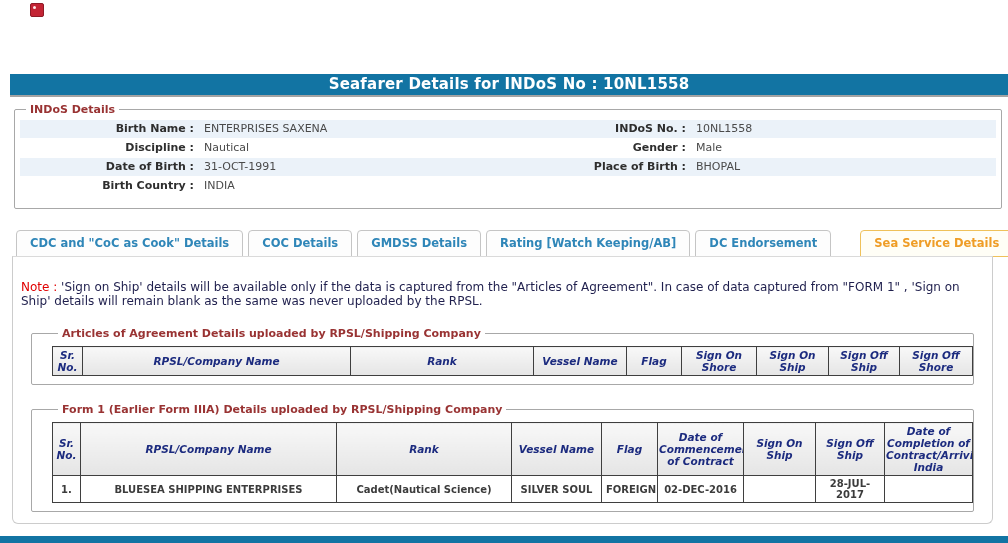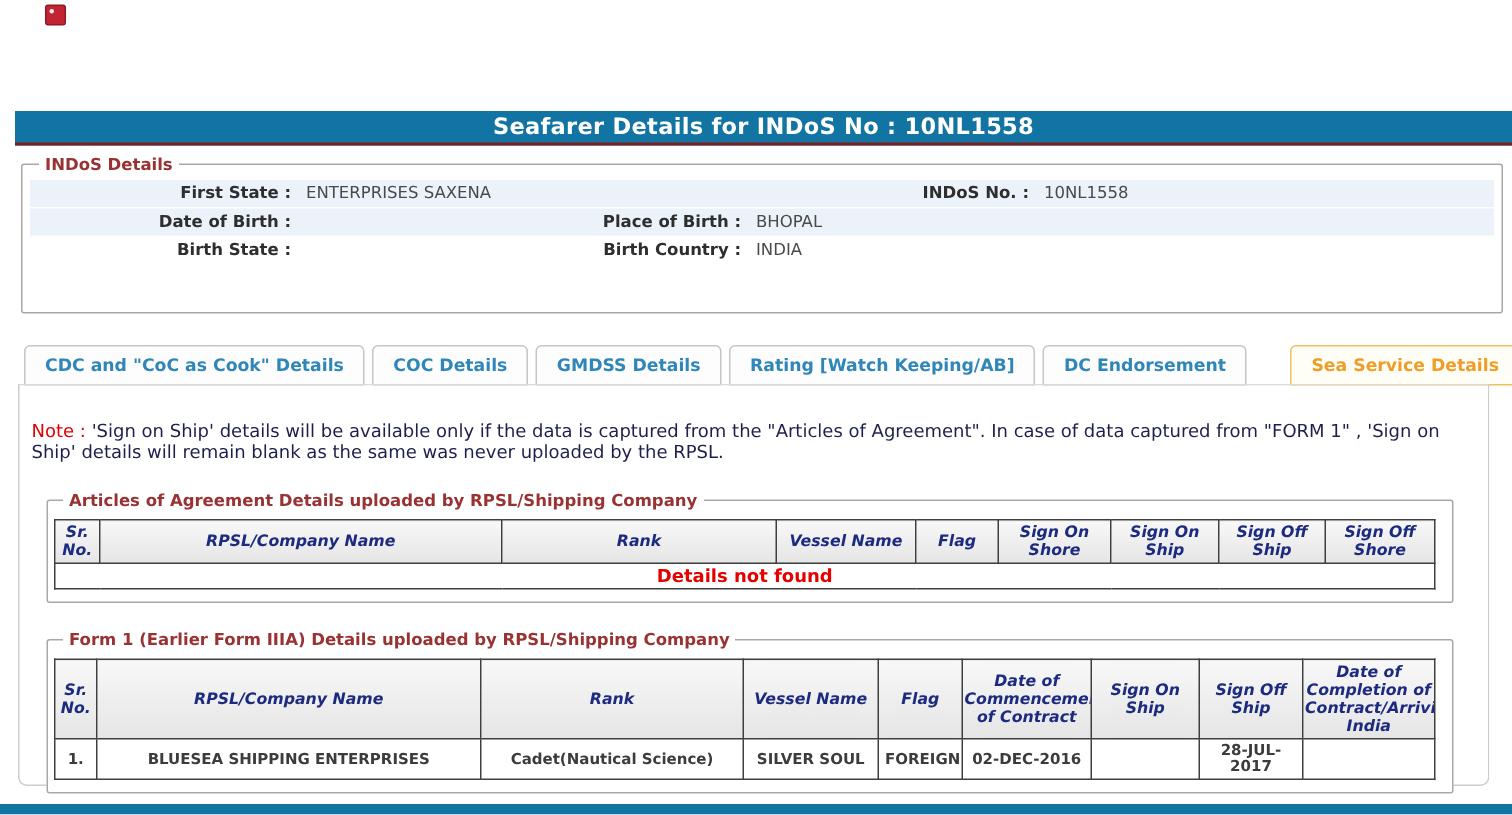--- a/index.html
+++ b/index.html
@@ -7,21 +7,21 @@
     width:1008px;height:543px;position:relative;overflow:hidden;background:#ffffff;
     font-family:"DejaVu Sans","Liberation Sans",sans-serif;
   }
   
   .broken-img{position:absolute;left:30px;top:3px;width:12px;height:12px;
     background:#c32434;border:1px solid #8e1a26;border-radius:2px;}
   .broken-img .dot{position:absolute;left:2px;top:2px;width:3px;height:3px;background:#ffe9ea;border-radius:50%;}
 
   
   .titlebar{position:absolute;left:10px;top:74px;right:0;height:21px;background:#1274a3;
-    border-bottom:2px solid #7f1d1d;color:#ffffff;font-weight:bold;font-size:15px;
+    border-bottom:2px solid #a3a3a3;color:#ffffff;font-weight:bold;font-size:15px;
     text-align:center;line-height:21px;letter-spacing:.2px;}
 
   
   fieldset{border:1px solid #a8a8a8;border-radius:2px;background:#fff;}
   legend{color:#993333;font-weight:bold;font-size:11px;padding:0 4px;margin-left:6px;}
 
   .indos-fs{position:absolute;left:12px;top:103px;width:976px;height:84px;padding:4px 5px 16px 5px;}
   .irow{display:grid;grid-template-columns:178px 300px 192px 1fr;height:18px;line-height:18px;
     font-size:11px;margin-bottom:1px;}
   .irow.alt{background:#ebf2f9;}
@@ -34,21 +34,21 @@
     border-radius:4px 4px 0 0;background:#fdfdfd;color:#2f86b8;font-weight:bold;
     font-size:11.5px;white-space:nowrap;cursor:pointer;}
   .tab.active{color:#ef9d26;border-color:#efc15a;background:#fffef6;margin-left:24px;}
 
   
   .panel{position:absolute;left:12px;top:256px;width:981px;height:268px;
     border:1px solid #cccccc;border-top-color:#dadada;border-radius:0 0 6px 6px;box-sizing:border-box;}
   .note{margin:23px 8px 0 8px;font-size:12px;font-weight:normal;color:#1f1f4d;line-height:14px;}
   .note .note-label{color:#e00000;}
 
-  .tbl-fs{margin:19px 0 0 18px;width:938px;box-sizing:border-box;padding:6px 0 8px 4px;}
+  .tbl-fs{margin:19px 0 0 18px;width:938px;box-sizing:border-box;padding:6px 0 8px 20px;}
   .tbl-fs.second{margin-top:18px;}
   table{border-collapse:collapse;width:920px;table-layout:fixed;}
   th,td{border:1px solid #3f3f3f;overflow:hidden;}
   th{background:linear-gradient(#f8f8f8,#e5e5e5);color:#1c2b7f;font-size:10.5px;font-weight:bold;
     text-align:center;line-height:12px;padding:2px 1px;font-style:italic;}
   .aoa th{height:20px;}
   td{font-size:10px;font-weight:bold;color:#3c3c3c;padding:2px 4px;height:15px;background:#fff;}
   td.c{text-align:center;}
   td.l{text-align:center;}
   .empty-msg td{color:#e50000;text-align:center;font-size:12px;height:12px;padding:1px;}
@@ -60,32 +60,38 @@
 
 <span class="broken-img">
     <span class="dot"></span>
   </span>
 
 <div class="titlebar">Seafarer Details for INDoS No : 10NL1558</div>
 
 <fieldset class="indos-fs">
   <legend>INDoS Details</legend>
   <div class="irow alt">
-    <div class="ilabel">First State :</div>
+    <div class="ilabel">Birth Name :</div>
     <div class="ivalue">ENTERPRISES SAXENA</div>
     <div class="ilabel">INDoS No. :</div>
     <div class="ivalue">10NL1558</div>
   </div>
+  <div class="irow">
+    <div class="ilabel">Discipline :</div>
+    <div class="ivalue">Nautical</div>
+    <div class="ilabel">Gender :</div>
+    <div class="ivalue">Male</div>
+  </div>
   <div class="irow alt">
     <div class="ilabel">Date of Birth :</div>
+    <div class="ivalue">31-OCT-1991</div>
     <div class="ilabel">Place of Birth :</div>
     <div class="ivalue">BHOPAL</div>
   </div>
   <div class="irow">
-    <div class="ilabel">Birth State :</div>
     <div class="ilabel">Birth Country :</div>
     <div class="ivalue">INDIA</div>
   </div>
 </fieldset>
 
 <div class="tabs">
   <div class="tab">CDC and "CoC as Cook" Details</div>
   <div class="tab">COC Details</div>
   <div class="tab">GMDSS Details</div>
   <div class="tab">Rating [Watch Keeping/AB]</div>
@@ -118,23 +124,20 @@
           <tr>
         <th>Sr. No.</th>
         <th>RPSL/Company Name</th>
         <th>Rank</th>
         <th>Vessel Name</th>
         <th>Flag</th>
         <th>Sign On Shore</th>
         <th>Sign On Ship</th>
         <th>Sign Off Ship</th>
         <th>Sign Off Shore</th>
-      </tr>
-      <tr class="empty-msg">
-        <td colspan="9">Details not found</td>
       </tr>
     </tbody>
       </table>
   </fieldset>
 
   <fieldset class="tbl-fs second">
     <legend>Form 1 (Earlier Form IIIA) Details uploaded by RPSL/Shipping Company</legend>
     <table>
       <colgroup>
         <col style="width:28px">

